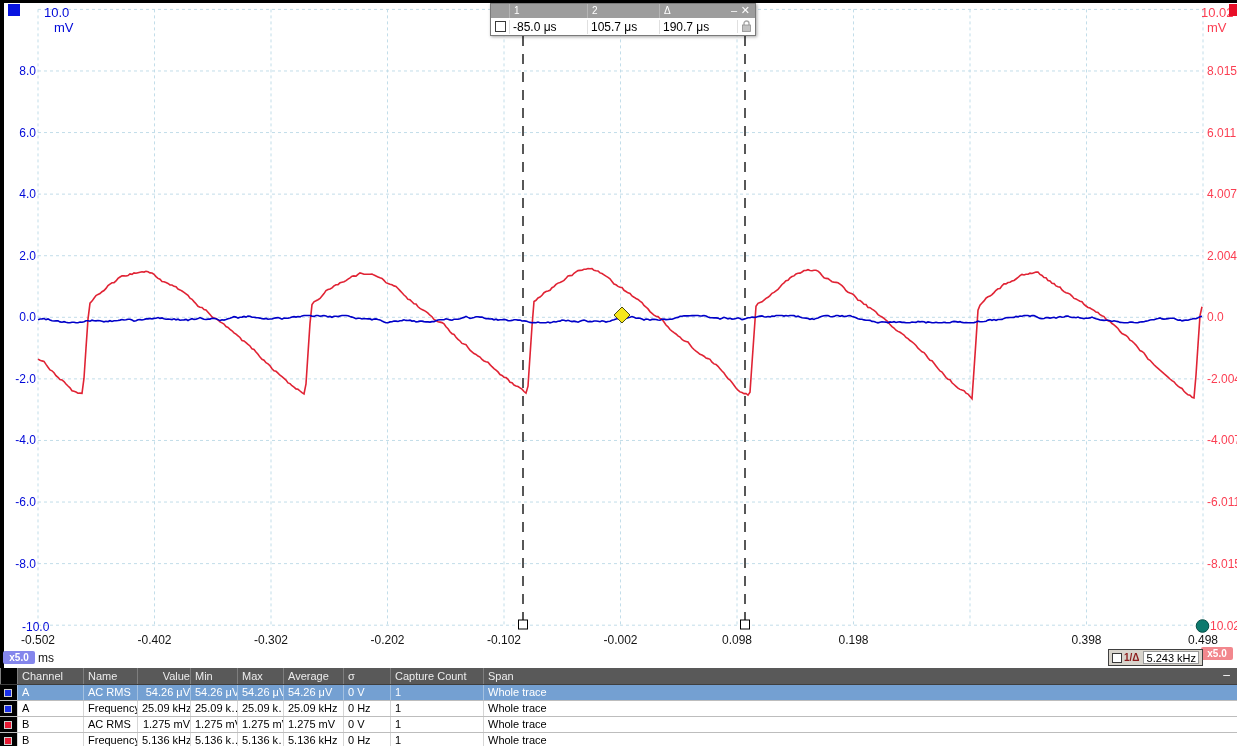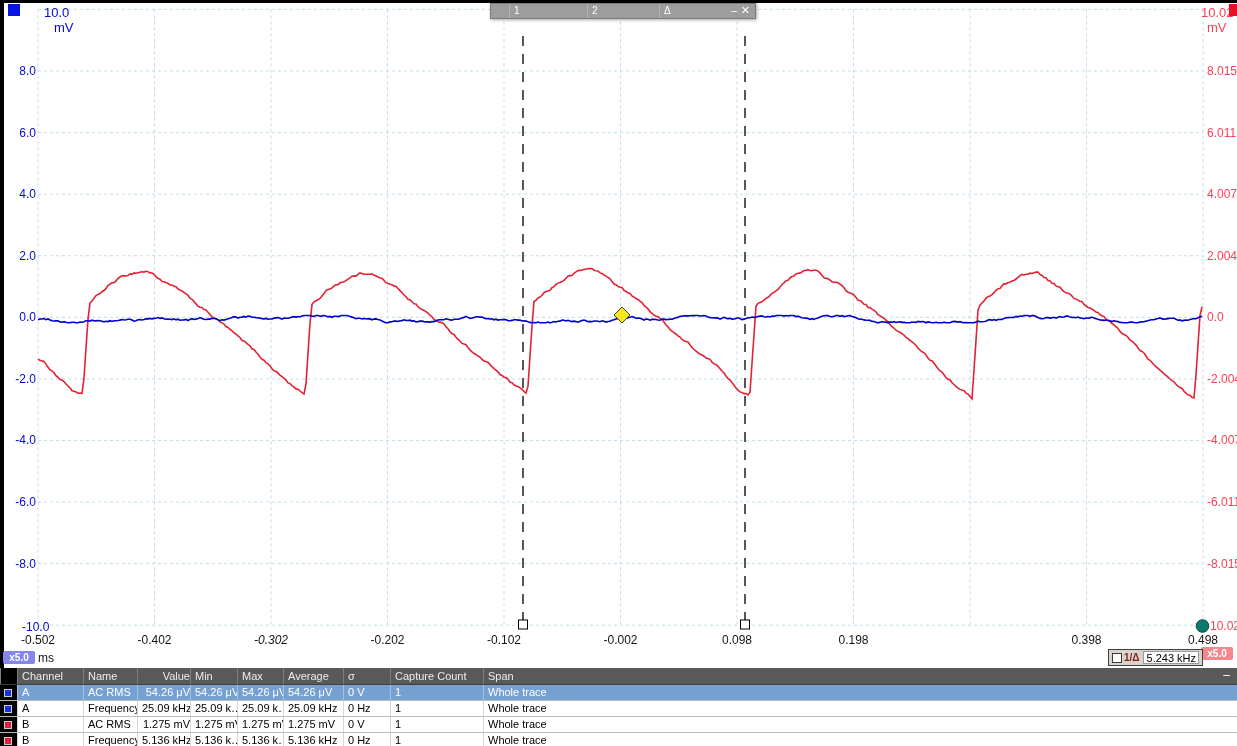--- a/index.html
+++ b/index.html
@@ -125,20 +125,34 @@
 
   <div id="cbox" class="abs">
     <div class="cb-title">
       <div class="cb-t-check"></div>
       <div class="cb-t1">1</div>
       <div class="cb-t2">2</div>
       <div class="cb-t3">Δ</div>
       <div id="cb-min" class="cb-btn">–</div>
       <div id="cb-close" class="cb-btn">✕</div>
     </div>
+    <div class="cb-vals">
+      <div class="cb-v-check">
+        <div class="checkbox"></div>
+      </div>
+      <div class="cb-v1">-85.0 μs</div>
+      <div class="cb-v2">105.7 μs</div>
+      <div class="cb-v3">190.7 μs</div>
+      <div class="cb-lock">
+        <svg width="11" height="13" viewBox="0 0 11 13">
+          <path d="M3 5 V3.5 A2.5 2.5 0 0 1 8 3.5 V5" fill="none" stroke="#a9a9a9" stroke-width="1.4"></path>
+          <rect x="1.5" y="5" width="8" height="6.5" fill="#c2c2c2" stroke="#8f8f8f" stroke-width="0.8"></rect>
+        </svg>
+      </div>
+    </div>
   </div>
 
   <div id="fbox" class="abs">
     <div class="checkbox"></div>
     <div id="fbox-label">1/Δ</div>
     <div id="fbox-field">5.243 kHz</div>
   </div>
 
   <div id="mtable" class="abs">
       <div class="trow thead">
@@ -226,21 +240,21 @@
     <div class="abs ytick-r" style="top: 126.56px;">6.011</div>
     <div class="abs ytick-r" style="top: 188.14px;">4.007</div>
     <div class="abs ytick-r" style="top: 249.72px;">2.004</div>
     <div class="abs ytick-r" style="top: 311.3px;">0.0</div>
     <div class="abs ytick-r" style="top: 372.88px;">-2.004</div>
     <div class="abs ytick-r" style="top: 434.46px;">-4.007</div>
     <div class="abs ytick-r" style="top: 496.04px;">-6.011</div>
     <div class="abs ytick-r" style="top: 557.62px;">-8.015</div>
     <div class="abs xtick" style="left: 5px;">-0.502</div>
     <div class="abs xtick" style="left: 121.5px;">-0.402</div>
-    <div class="abs xtick" style="left: 238px; font-style: italic;">-0.302</div>
+    <div class="abs xtick" style="left: 238px;">-0.302</div>
     <div class="abs xtick" style="left: 354.5px;">-0.202</div>
     <div class="abs xtick" style="left: 471px;">-0.102</div>
     <div class="abs xtick" style="left: 587.5px;">-0.002</div>
     <div class="abs xtick" style="left: 704px;">0.098</div>
     <div class="abs xtick" style="left: 820.5px;">0.198</div>
     <div class="abs xtick" style="left: 937px; margin-top: 41px;">0.298</div>
     <div class="abs xtick" style="left: 1053.5px;">0.398</div>
     <div class="abs xtick" style="left: 1170px;">0.498</div>
   </div>
 

